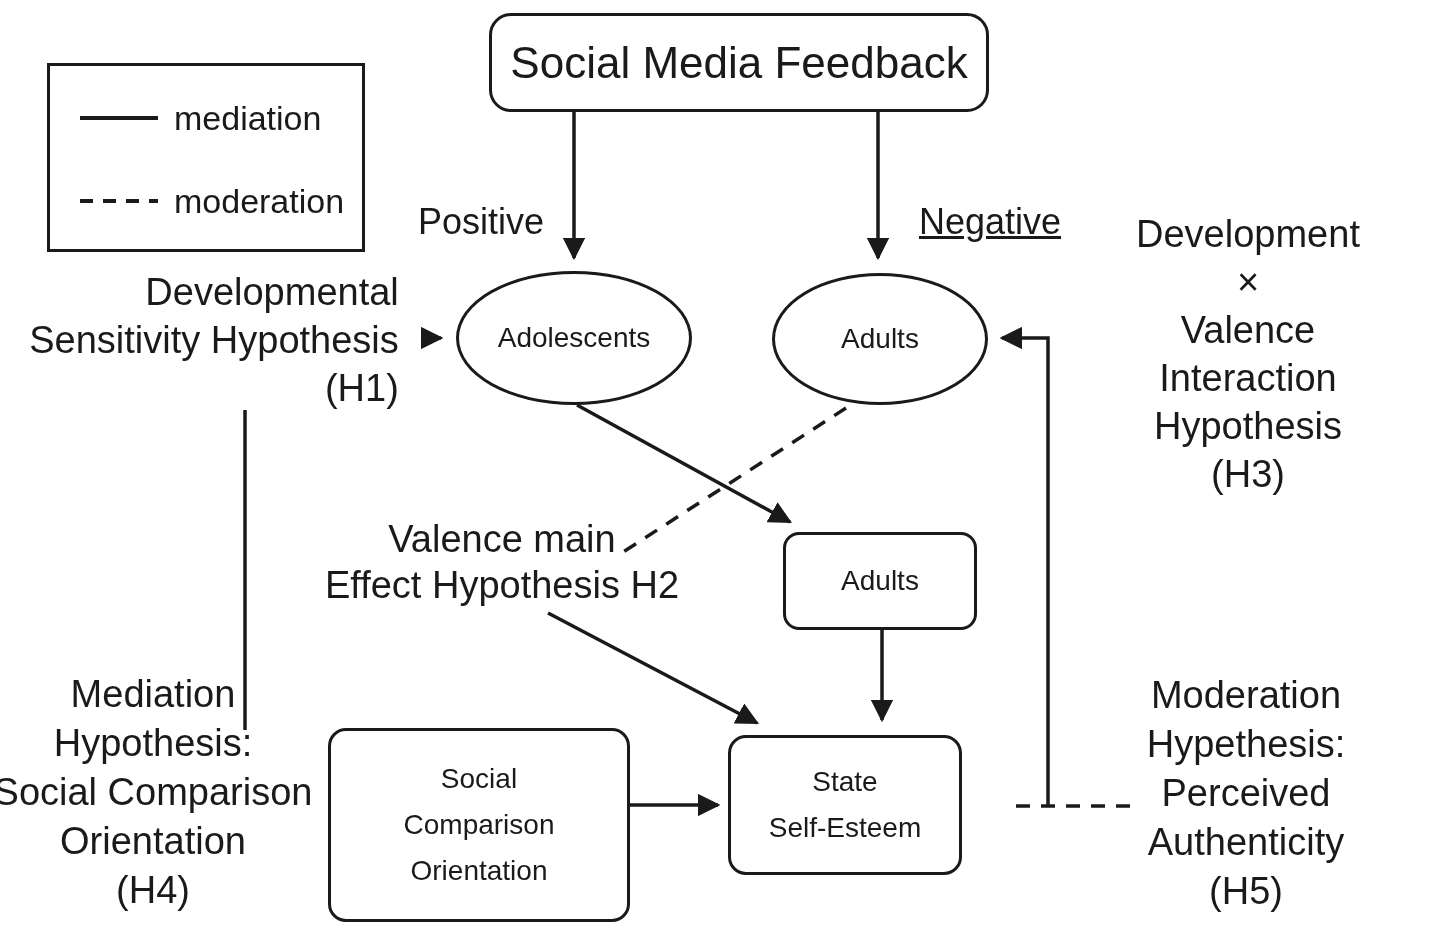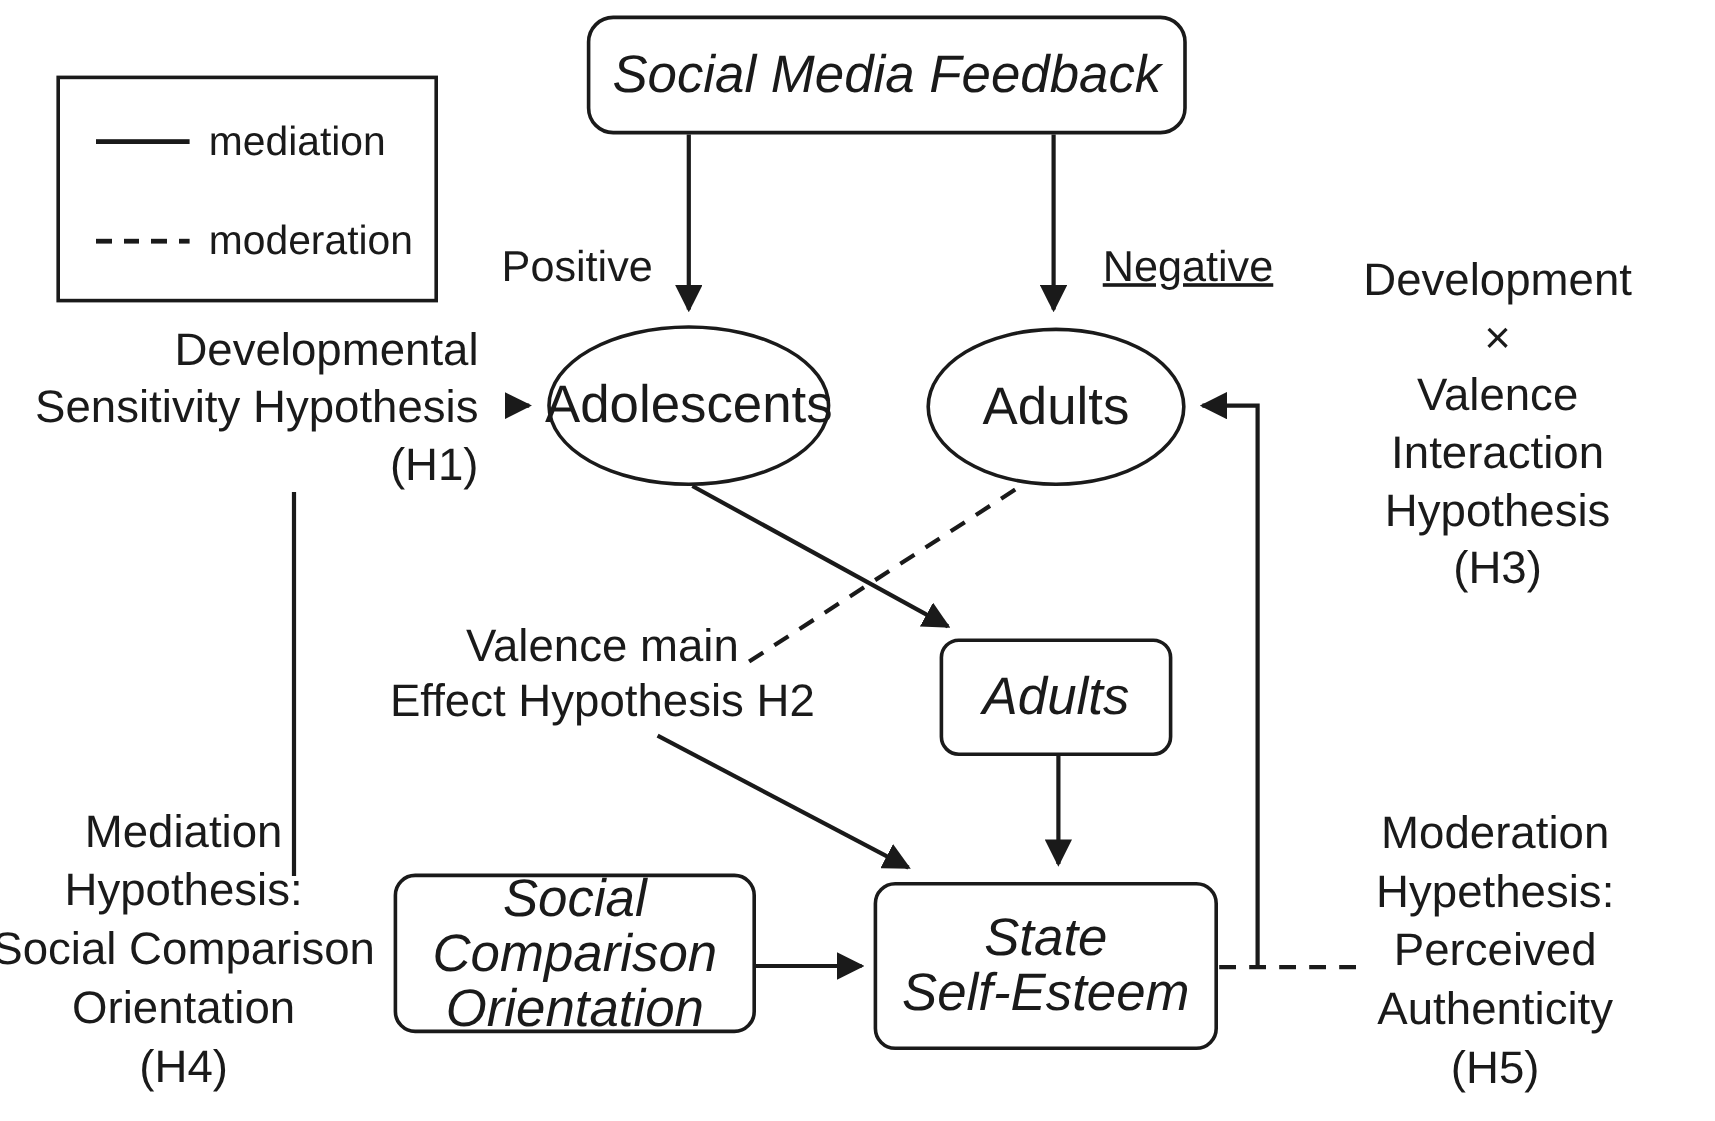--- a/index.html
+++ b/index.html
@@ -12,24 +12,24 @@
   }
   #canvas { position: relative; width: 1429px; height: 934px; background: #ffffff; }
   svg.connectors { position: absolute; left: 0; top: 0; width: 1429px; height: 934px; }
 
   .node {
     position: absolute;
     display: flex; align-items: center; justify-content: center;
     text-align: center;
     border: 3.5px solid #1a1a1a;
     background: #ffffff;
-    font-size: 44px; line-height: 46px;
+    font-size: 28px; line-height: 46px;
     white-space: pre-line;
   }
-  .rect-node { border-radius: 18px; font-style: italic; }
+  .rect-node { border-radius: 18px; }
   .ellipse-node { border-radius: 50%; }
 
   .label {
     position: absolute;
     transform: translate(-50%, -50%);
     text-align: center;
     font-size: 38px; line-height: 48px;
     white-space: pre-line;
   }
   .edge-label { font-size: 36px; line-height: 44px; }
@@ -86,25 +86,25 @@
   </div>
 
   <div class="node rect-node" style="left:489px; top:13px; width:500px; height:99px; border-radius:22px; font-size:44px;">Social Media Feedback</div>
 
   <div class="node ellipse-node" style="left:456px; top:271px; width:236px; height:134px;">Adolescents</div>
 
   <div class="node ellipse-node" style="left:772px; top:273px; width:216px; height:132px;">Adults</div>
 
   <div class="node rect-node" style="left:783px; top:532px; width:194px; height:98px; border-radius:16px;">Adults</div>
 
-  <div class="node rect-node" style="left:328px; top:728px; width:302px; height:133px;">Social
+  <div class="node rect-node" style="left:328px; top:728px; width:302px; height:194px;">Social
 Comparison
 Orientation</div>
 
-  <div class="node rect-node" style="left:728px; top:735px; width:287px; height:140px;">State
+  <div class="node rect-node" style="left:728px; top:735px; width:234px; height:140px;">State
 Self-Esteem</div>
 
   <div class="label edge-label" style="left:481px; top:222px;">Positive</div>
   <div class="label edge-label" style="left:990px; top:222px;text-decoration:underline;">Negative</div>
 
   <div class="label" style="left:214px; top:340px;text-align:right;">Developmental
 Sensitivity Hypothesis
 (H1)</div>
   <div class="label" style="left:502px; top:562px; line-height:46px;">Valence main
 Effect Hypothesis H2</div>

